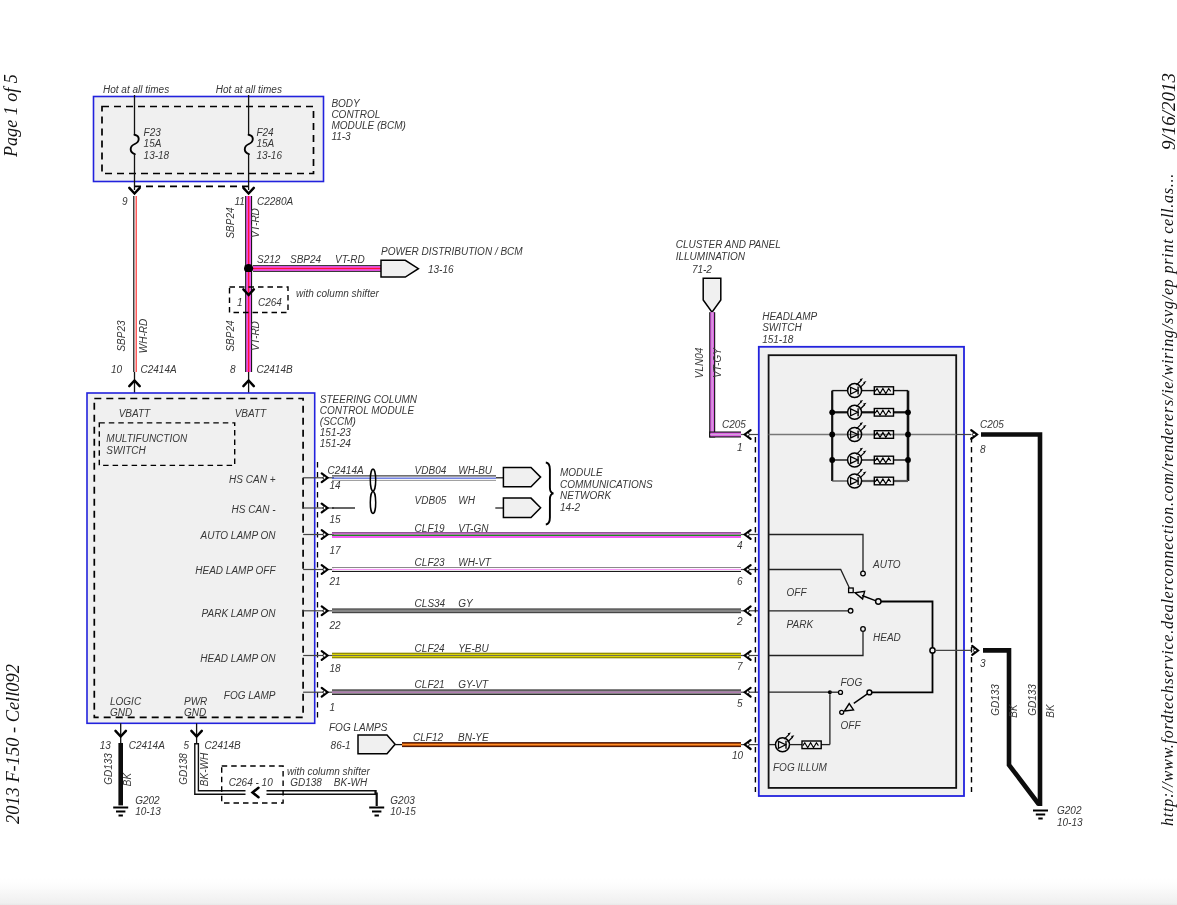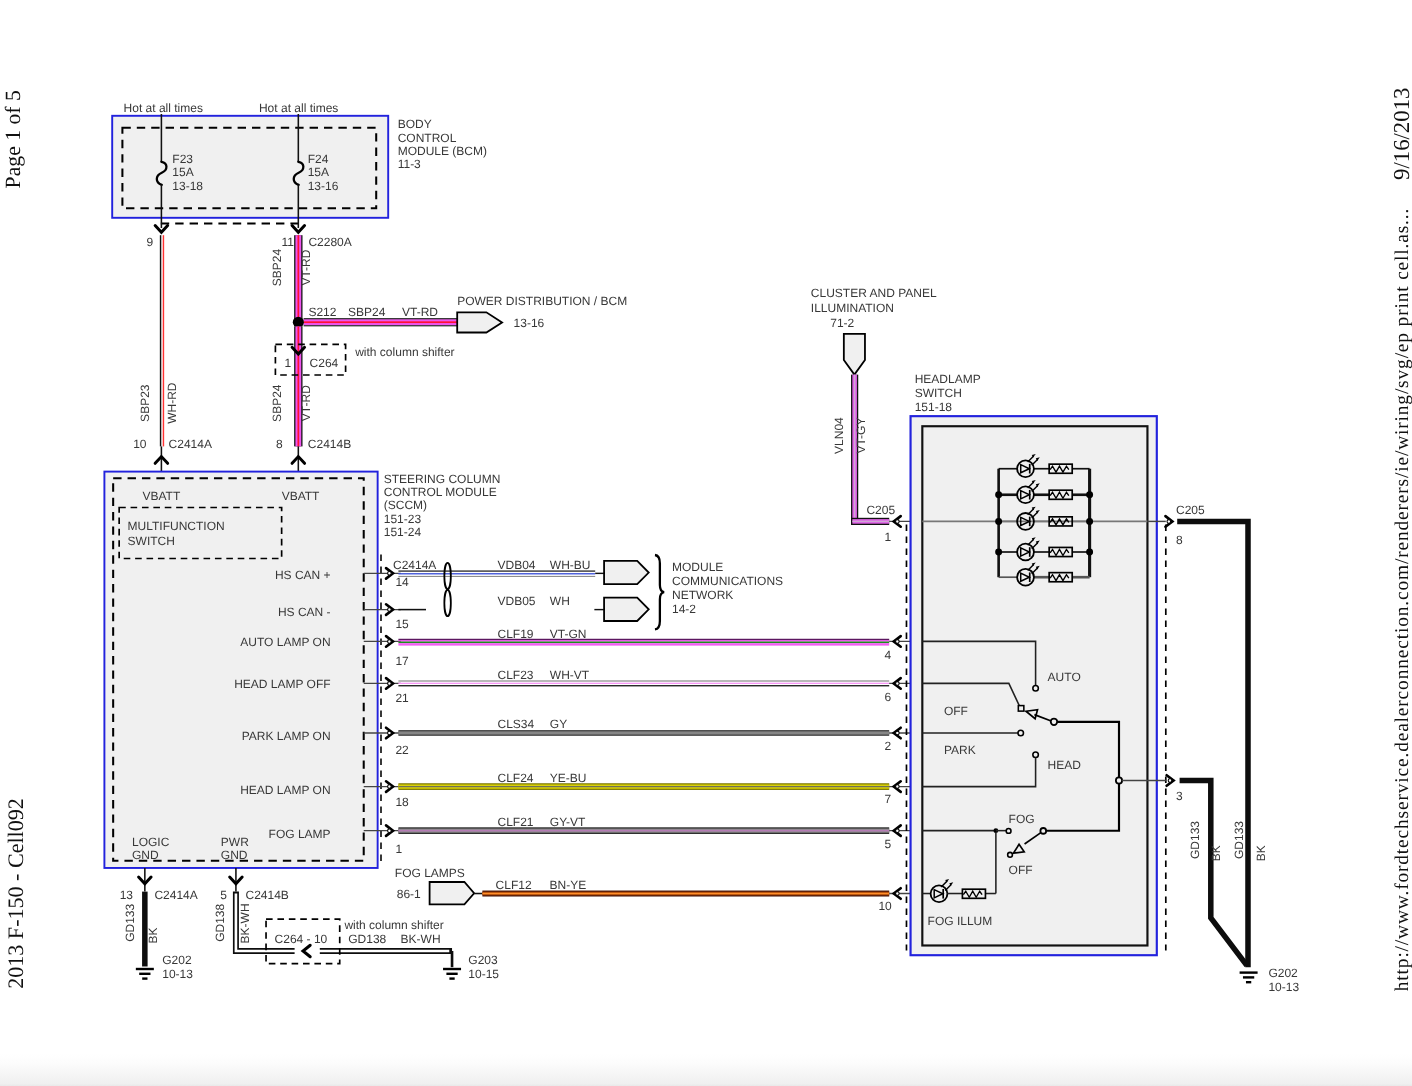--- a/index.html
+++ b/index.html
@@ -1,16 +1,16 @@
 <!DOCTYPE html>
 <html><head>
 <meta charset="utf-8">
 <style>
   html,body{margin:0;padding:0;background:#fff;width:1177px;height:905px;overflow:hidden;}
-  #page{position:relative;width:1177px;height:744px;font-family:"Liberation Sans",sans-serif;}
+  #page{position:relative;width:1177px;height:744px;font-family:"Liberation Sans",sans-serif;font-style:italic;}
   svg{position:absolute;left:0;top:0;}
   .t{font-family:"Liberation Sans",sans-serif;font-size:10px;fill:#383838;}
   .ser{font-family:"Liberation Serif",serif;fill:#111;}
   #bottombar{position:absolute;left:0;top:878px;width:1177px;height:27px;
     background:linear-gradient(to bottom,#ffffff 0%,#fcfcfc 30%,#f5f5f5 65%,#f0f0f0 92%,#e9e9e9 100%);}
 </style>
 </head>
 <body>
 <div id="page">
 <div id="bottombar"></div>

